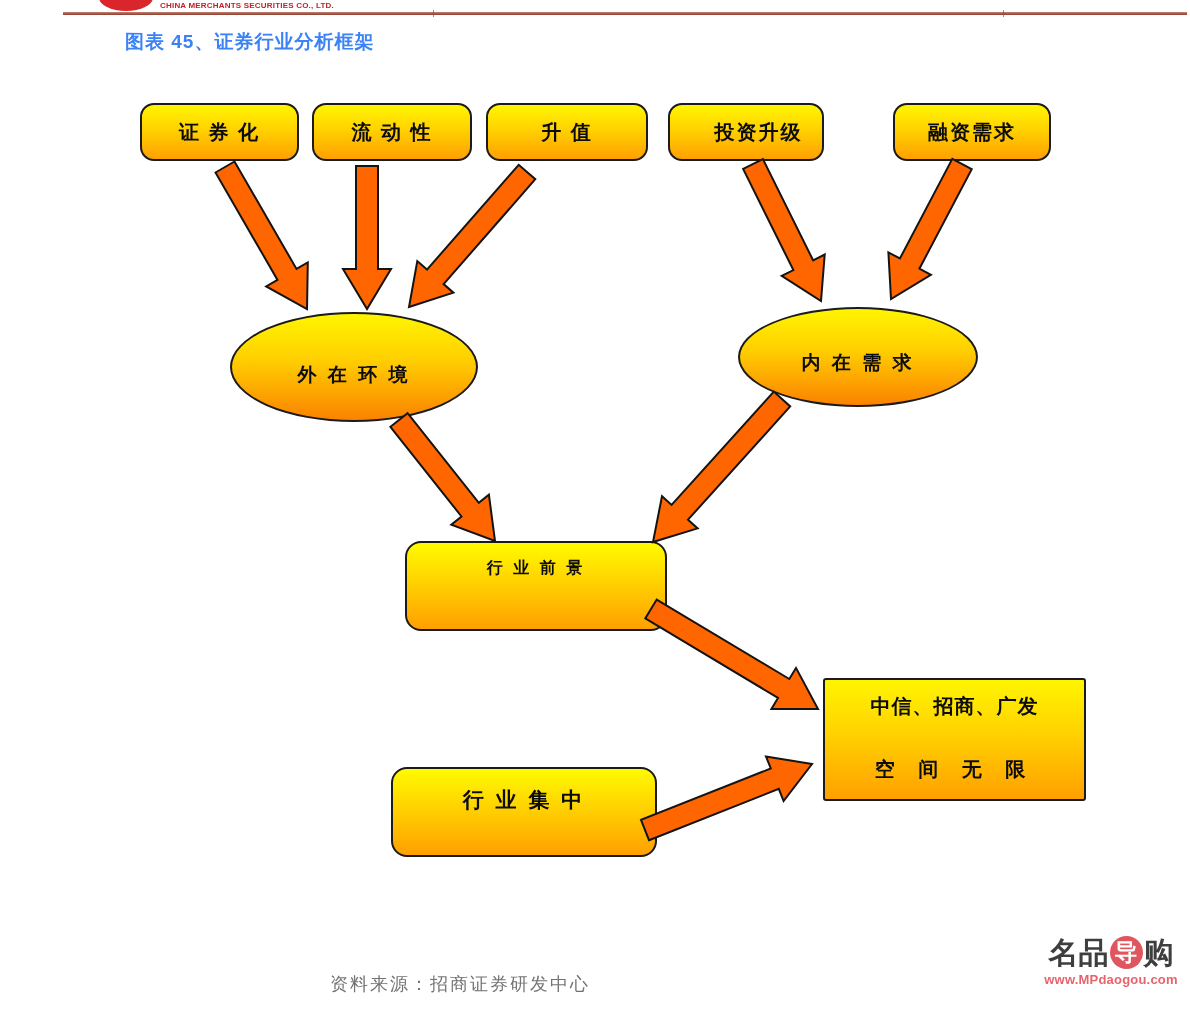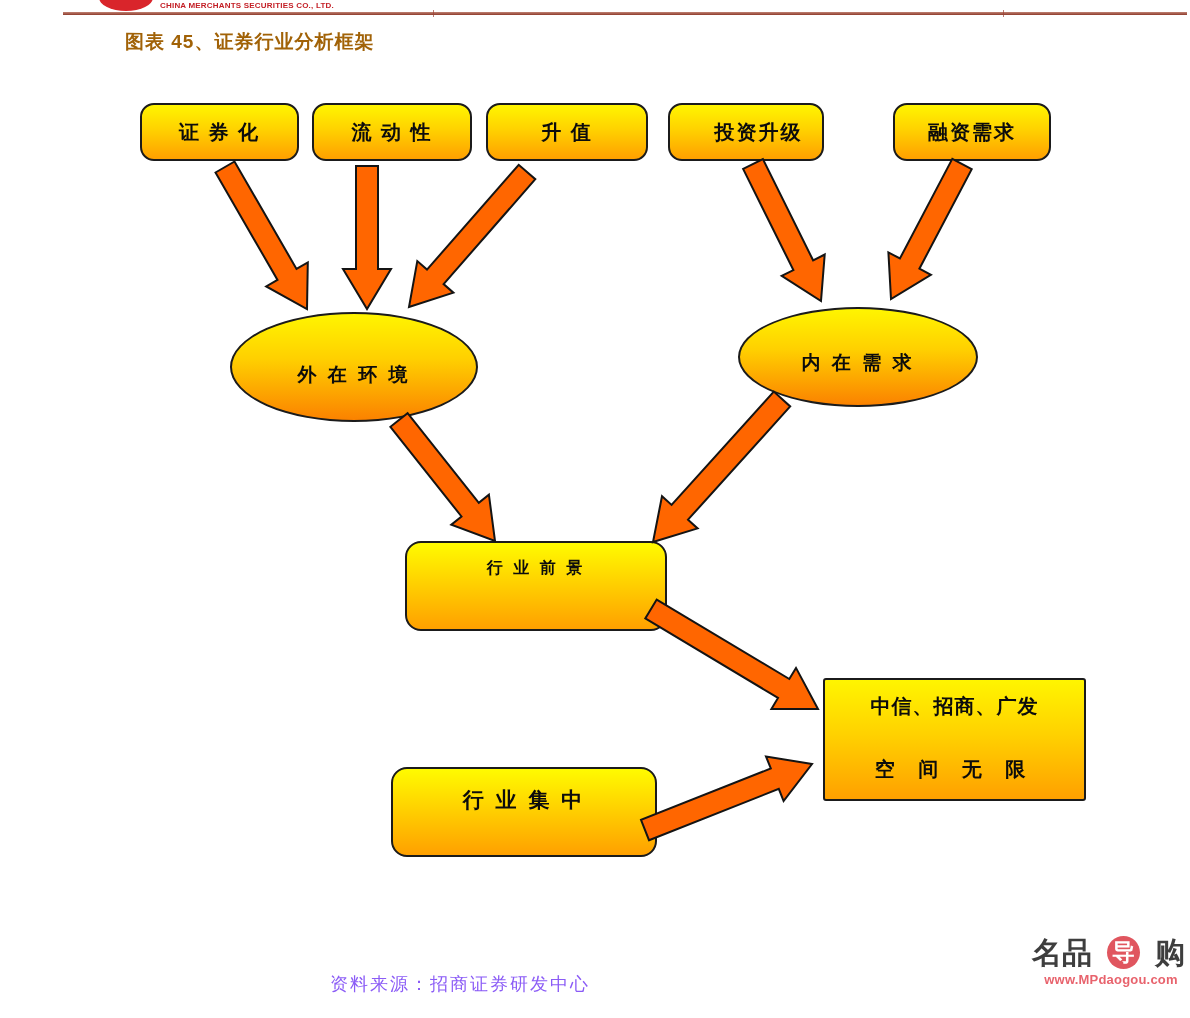--- a/index.html
+++ b/index.html
@@ -8,21 +8,21 @@
 
   
   .logo-ellipse{position:absolute;left:99px;top:-16px;width:54px;height:27px;
         background:#D9252B;border-radius:50%;}
   .company{position:absolute;left:160px;top:1px;font-size:8px;font-weight:bold;
         color:#C31E25;letter-spacing:0.2px;}
   .rule{position:absolute;left:63px;top:12px;width:1124px;height:3px;
         background:linear-gradient(180deg,#C08374 0%,#8E3A2B 100%);}
   .rule-tick{position:absolute;top:10px;width:1px;height:7px;background:#9E4136;opacity:.7;}
   .caption{position:absolute;left:125px;top:29px;font-size:19px;font-weight:bold;
-        color:#a16207;letter-spacing:1px;}
+        color:#3b82f6;letter-spacing:1px;}
 
   
   .shape{position:absolute;border:2px solid #1b1b1b;display:flex;align-items:center;
         justify-content:center;font-weight:bold;color:#0c0c0c;box-sizing:border-box;}
   .box{background:linear-gradient(180deg,#FFF500 0%,#FFD200 45%,#FFA000 100%);
         border-radius:14px;font-size:20px;letter-spacing:2px;margin-left:16px;}
   .b1{left:124px;top:103px;width:159px;height:58px;}
   .b2{left:296px;top:103px;width:160px;height:58px;}
   .b3{left:470px;top:103px;width:162px;height:58px;}
   .b4{left:652px;top:103px;width:156px;height:58px;padding-left:25px;}
@@ -44,24 +44,24 @@
         font-size:20px;
         background:linear-gradient(180deg,#FFF500 0%,#FFD200 45%,#FFA000 100%);}
   .result .line1{letter-spacing:1px;}
   .result .line2{letter-spacing:9px;}
 
   
   .arrow-layer{position:absolute;left:0;top:0;width:1190px;height:1018px;pointer-events:none;}
   .arrow{fill:#FF6600;stroke:#141414;stroke-width:2;stroke-linejoin:miter;}
 
   
-  .source{position:absolute;left:330px;top:972px;font-size:18px;color:#8b5cf6;
+  .source{position:absolute;left:330px;top:972px;font-size:18px;color:#737373;
         font-family:"Liberation Serif","DejaVu Serif",serif;letter-spacing:2px;}
   .watermark{position:absolute;left:1032px;top:936px;width:158px;text-align:center;}
-  .wm-row{display:flex;align-items:center;justify-content:flex-start;gap:15px;
+  .wm-row{display:flex;align-items:center;justify-content:center;gap:1px;
         font-weight:bold;color:#3E3E3E;font-size:30px;line-height:1;}
   .wm-circle{width:33px;height:33px;border-radius:50%;background:#E0565F;color:#ffffff;
         font-size:23px;display:flex;align-items:center;justify-content:center;flex:0 0 auto;}
   .wm-url{margin-top:3px;color:#E8636D;font-weight:bold;font-size:13px;letter-spacing:0.2px;}
 </style>
 </head>
 <body>
 
 <div class="page">
 

